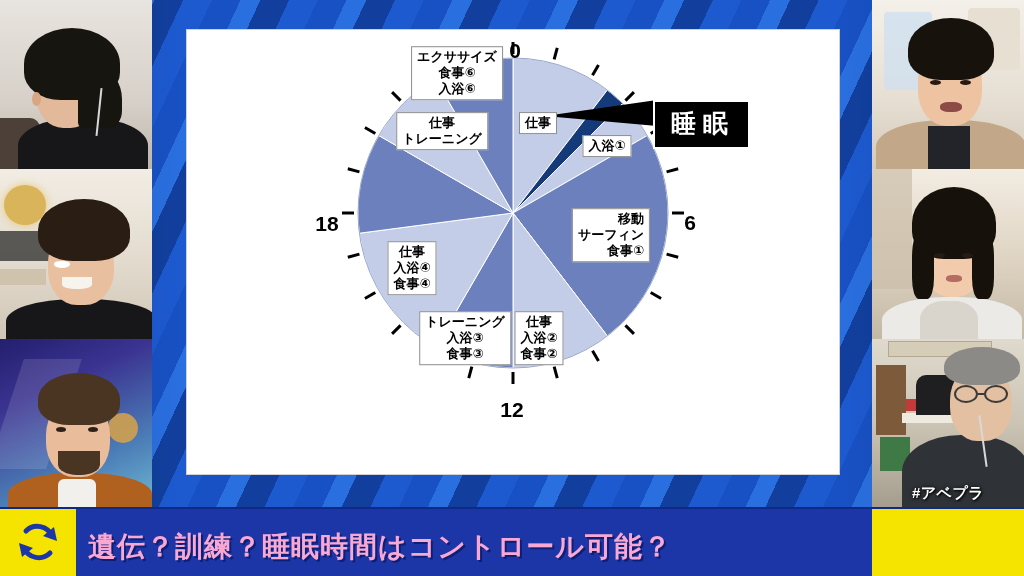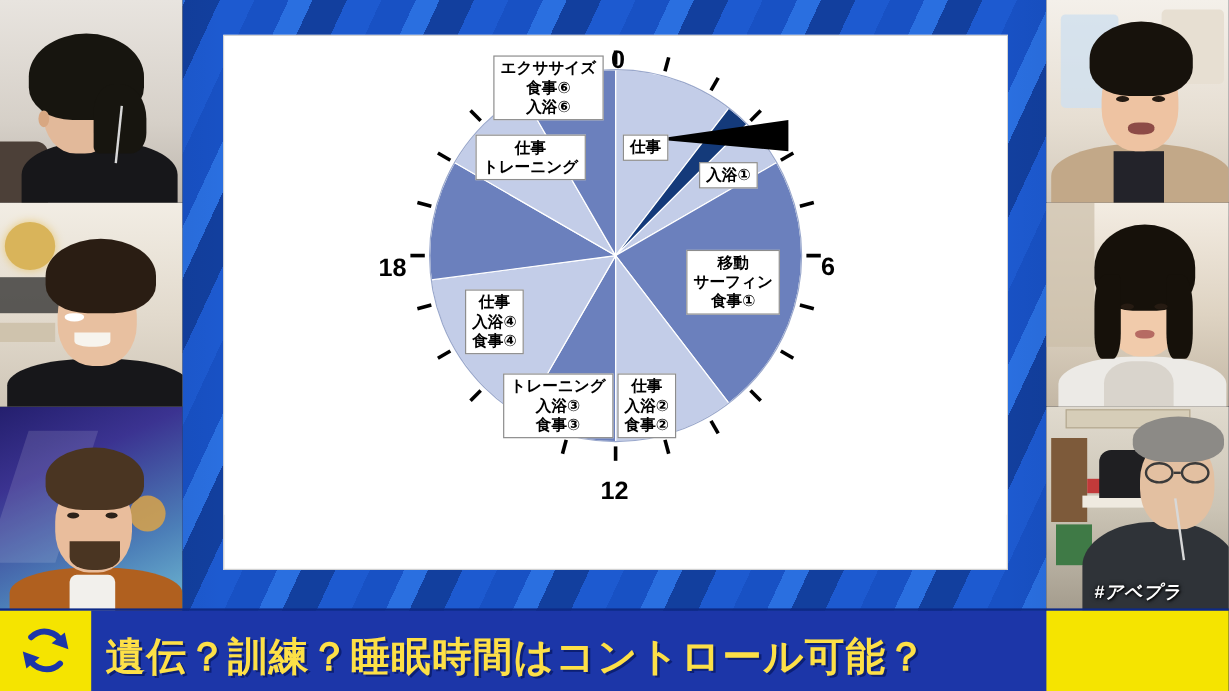--- a/index.html
+++ b/index.html
@@ -21,21 +21,21 @@
   .backdrop-dark{
     position:absolute; left:0; top:0; width:1024px; height:509px;
     background:linear-gradient(90deg, rgba(8,28,78,.25) 0%, rgba(8,28,78,0) 18%,
                 rgba(8,28,78,0) 82%, rgba(8,28,78,.25) 100%);
   }
 
   
   .cam-col-left{ position:absolute; left:0; top:0; width:152px; height:509px; }
   .cam-col-right{ position:absolute; right:0; top:0; width:152px; height:509px; }
   .cam{ position:relative; width:100%; overflow:hidden; background:#2b2b2b; }
-  .cam-inner{ position:absolute; inset:0;font-style:italic; }
+  .cam-inner{ position:absolute; inset:0; }
 
   
   .room{ position:absolute; inset:0; }
   .head{ position:absolute; border-radius:46% 46% 44% 44%; }
   .hair{ position:absolute; border-radius:50% 50% 38% 38%; }
   .body{ position:absolute; border-radius:46% 46% 0 0; }
   .ear-wire{ position:absolute; width:2px; background:#d8d8d8; }
   .glasses{ position:absolute; border:2px solid #3a3a3a; border-radius:50%; }
 
   .cam-tag{
@@ -77,21 +77,21 @@
     transform:translate(-50%,-50%);
   }
 
   
   .banner{ position:absolute; left:0; bottom:0; width:1024px; height:67px; background:#1c36a8; }
   .banner-yellow-l{ position:absolute; left:0; bottom:0; width:76px; height:67px; background:#f5e400; }
   .banner-yellow-r{ position:absolute; right:0; bottom:0; width:152px; height:67px; background:#f5e400; }
   .banner-head{
     position:absolute; left:78px; bottom:0; width:790px; height:58px;
     display:flex; align-items:center;
-    color:#fde047; font-size:33px; font-weight:700; letter-spacing:1px;
+    color:#f9a8d4; font-size:28px; font-weight:700; letter-spacing:1px;
     text-shadow:2px 2px 0 #0c1f74;
     padding-left:10px;
   }
   .recycle{ position:absolute; left:10px; bottom:9px; width:56px; height:50px; }
   .abema{
     position:absolute; right:4px; bottom:4px; width:146px; height:60px;
     display:flex; flex-direction:column; align-items:center; justify-content:center;
     color:#1c36a8; line-height:.94;
   }
   .abema-top{ font-size:17px; font-weight:700; letter-spacing:1px; }
@@ -245,25 +245,26 @@
           <line x1="188.30" y1="103.50" x2="177.91" y2="97.50" stroke="#000" stroke-width="3"></line>
           <line x1="213.57" y1="70.57" x2="205.08" y2="62.08" stroke="#000" stroke-width="3"></line>
           <line x1="246.50" y1="45.30" x2="240.50" y2="34.91" stroke="#000" stroke-width="3"></line>
           <line x1="284.85" y1="29.42" x2="281.74" y2="17.83" stroke="#000" stroke-width="3"></line>
         </svg>
 
       
       <svg class="callout-pointer" width="654" height="399" viewBox="0 0 654 399" style="position:absolute;left:0;top:0;pointer-events:none">
         <polygon points="358,86 470,96 470,70" fill="#000"></polygon>
       </svg>
+      <div class="callout" style="left:466px;top:70px">睡眠</div>
     <div class="axlabel" style="left: 328px; top: 21px; transform: translate(-50%, -50%);">0</div><div class="axlabel" style="left: 503px; top: 193px; transform: translate(-50%, -50%);">6</div><div class="axlabel" style="left: 325px; top: 380px; transform: translate(-50%, -50%);">12</div><div class="axlabel" style="left: 140px; top: 194px; transform: translate(-50%, -50%);">18</div><div class="slbl" style="left: 351px; top: 93px;">
           <div>仕事</div>
         </div><div class="slbl" style="left: 420px; top: 116px;">
           <div>入浴①</div>
-        </div><div class="slbl" style="left: 424px; top: 205px;">
+        </div><div class="slbl" style="left: 424px; top: 205px; text-align: right;">
           <div>移動</div>
           <div>サーフィン</div>
           <div>食事①</div>
         </div><div class="slbl" style="left: 352px; top: 308px;">
           <div>仕事</div>
           <div>入浴②</div>
           <div>食事②</div>
         </div><div class="slbl" style="left: 278px; top: 308px;">
           <div>トレーニング</div>
           <div>入浴③</div>

